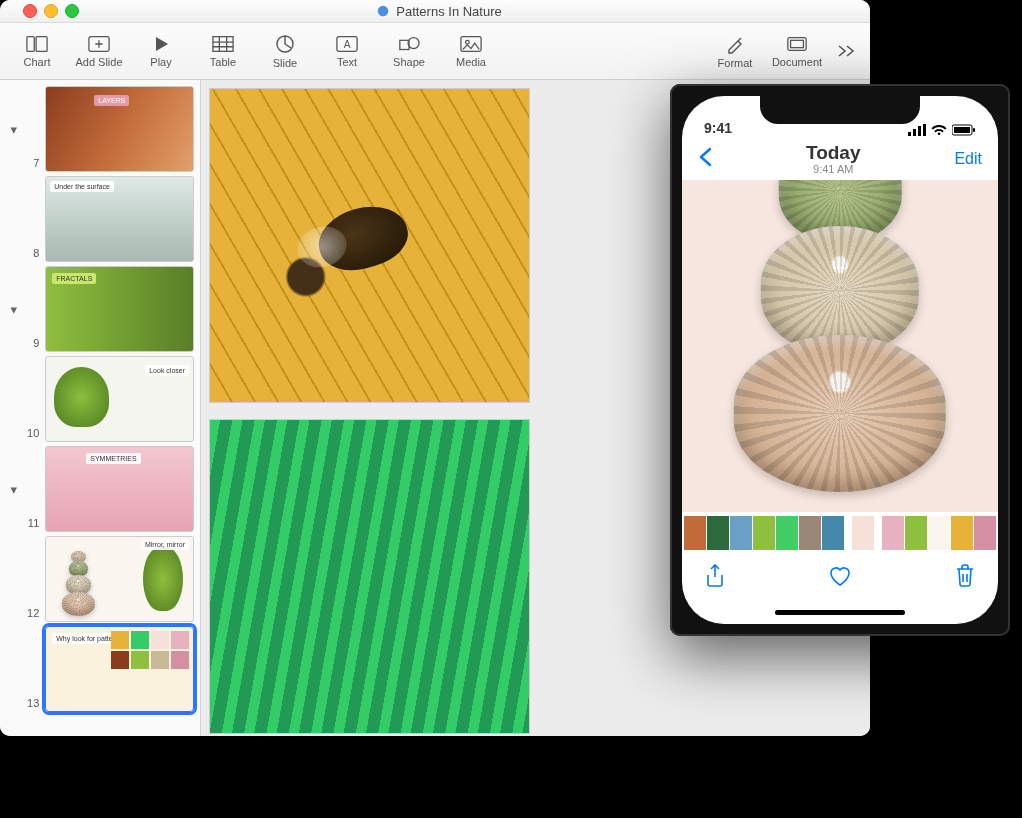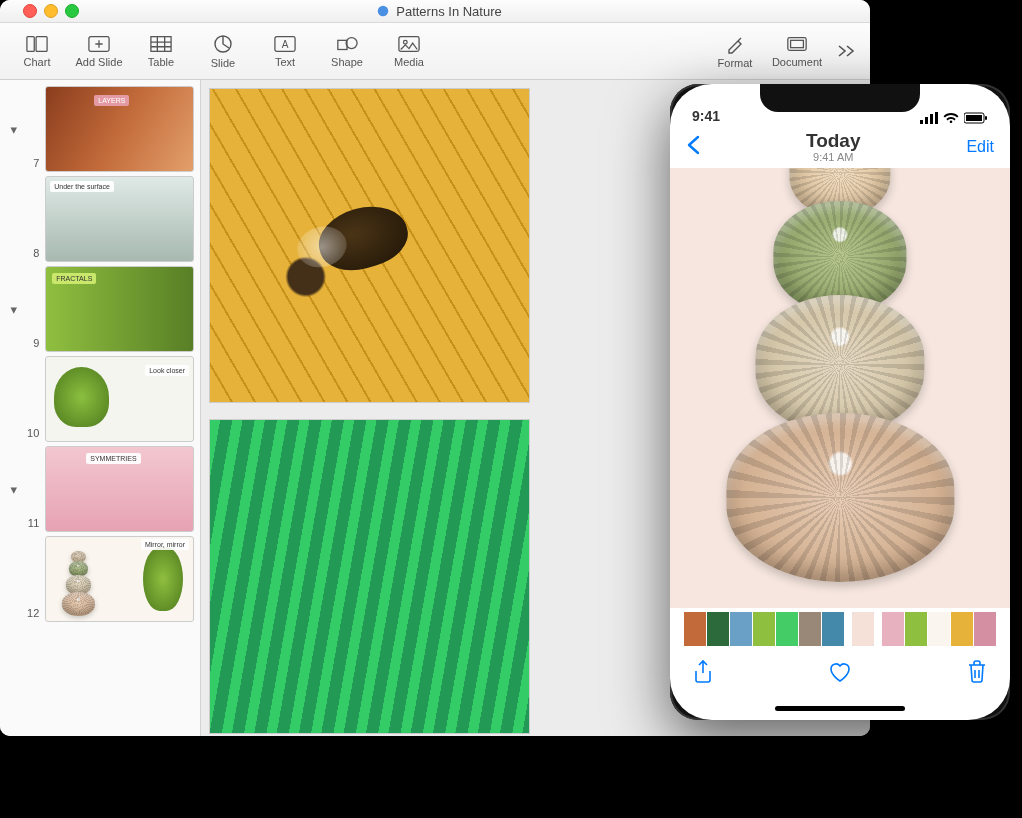--- a/index.html
+++ b/index.html
@@ -26,21 +26,21 @@
   .row{display:flex;align-items:center;padding:2px 6px;}
   .disclose{width:16px;display:flex;justify-content:center;color:#666;}
   .num{width:18px;text-align:right;font-size:11px;color:#555;margin-right:6px;align-self:flex-end;padding-bottom:3px;}
   .thumb{width:150px;height:84px;border:1px solid #ccc;border-radius:3px;background:#eee;overflow:hidden;position:relative;}
   .row.selected .thumb{outline:3px solid #2d74ff;border-color:#2d74ff;border-radius:4px;}
 
   .canvas{flex:1;background:#ececec;padding:8px;box-sizing:border-box;display:flex;flex-wrap:wrap;gap:16px;align-content:flex-start;}
   .tile{width:calc(50% - 8px);height:calc(50% - 8px);border:1px solid #ccc;background:#ddd;position:relative;overflow:hidden;}
 
   
-  .iph{position:absolute;left:670px;top:84px;width:340px;height:636px;background:#111;border-radius:28px;box-shadow:0 20px 60px rgba(0,0,0,.6),inset 0 0 0 2px #333;padding:0;box-sizing:border-box;}
+  .iph{position:absolute;left:670px;top:84px;width:340px;height:552px;background:#111;border-radius:10px;box-shadow:0 20px 60px rgba(0,0,0,.6),inset 0 0 0 2px #333;padding:12px;box-sizing:border-box;}
   .iph-screen{width:100%;height:100%;background:#fff;border-radius:42px;overflow:hidden;position:relative;display:flex;flex-direction:column;}
   .notch{position:absolute;top:0;left:50%;transform:translateX(-50%);width:160px;height:28px;background:#111;border-radius:0 0 18px 18px;z-index:10;}
   .status{height:40px;display:flex;justify-content:space-between;align-items:flex-end;padding:0 22px 2px;font-size:14px;font-weight:600;}
   .status-r{display:flex;gap:5px;align-items:center;}
   .ph-nav{height:42px;display:flex;align-items:center;justify-content:space-between;padding:0 16px;}
   .ph-nav-title{text-align:center;line-height:1.1;}
   .ph-nav-title .t1{font-size:19px;font-weight:600;}
   .ph-nav-title .t2{font-size:11px;color:#888;}
   .ph-link{color:#007aff;font-size:16px;}
   .ph-photo{flex:1;display:flex;align-items:center;justify-content:center;background:#f6e6df;position:relative;overflow:hidden;}
@@ -116,20 +116,26 @@
         <span>Chart</span>
       </div>
       <div class="tb-item">
         <svg width="22" height="18" viewBox="0 0 24 18">
             <rect x="1" y="1" width="22" height="16" rx="2"></rect>
             <path d="M12 5v8M8 9h8"></path>
           </svg>
         <span>Add Slide</span>
       </div>
       <div class="tb-item">
+        <svg width="18" height="18" viewBox="0 0 18 18">
+            <path d="M4 2l12 7L4 16z" fill="#555" stroke="none"></path>
+          </svg>
+        <span>Play</span>
+      </div>
+      <div class="tb-item">
         <svg width="22" height="18" viewBox="0 0 24 18">
             <rect x="1" y="1" width="22" height="16"></rect>
             <path d="M1 7h22M1 12h22M8 1v16M16 1v16"></path>
           </svg>
         <span>Table</span>
       </div>
       <div class="tb-item">
         <svg width="20" height="20" viewBox="0 0 20 20">
             <circle cx="10" cy="10" r="8"></circle>
             <path d="M10 2v8l6 4"></path>
@@ -232,20 +238,37 @@
               <div class="urch u1"></div>
                 <div class="urch u2"></div>
                 <div class="urch u3"></div>
                 <div class="urch u4"></div>
             </div>
             <div style="position:absolute;right:10px;top:10px;width:40px;height:64px;background:radial-gradient(ellipse at 50% 50%,#8fbf3f,#4d7a1d);border-radius:50%/60%;"></div>
             <div class="tlabel" style="right:4px;top:2px">Mirror, mirror</div>
           </div>
         </div>
 
+        <div class="row selected">
+          <div class="disclose"></div>
+          <div class="num">13</div>
+          <div class="thumb th-why">
+            <div class="tlabel" style="left:6px;top:6px">Why look for patterns?</div>
+            <div style="position:absolute;right:4px;top:4px;display:grid;grid-template-columns:repeat(4,18px);grid-auto-rows:18px;gap:2px;">
+              <div style="background:#e6b23a"></div>
+                <div style="background:#3c6"></div>
+                <div style="background:#f5e1d8"></div>
+                <div style="background:#e7b1c0"></div>
+              <div style="background:#8a3d1d"></div>
+                <div style="background:#8fbf3f"></div>
+                <div style="background:#c9b996"></div>
+                <div style="background:#d48fa3"></div>
+            </div>
+          </div>
+        </div>
 
       </div>
 
       <div class="canvas">
         <div class="tile img-honeycomb">
           <div style="position:absolute;left:34%;top:38%;width:90px;height:60px;background:radial-gradient(ellipse at 40% 40%,#4a3416,#1e1406);border-radius:50% 50% 45% 45%;transform:rotate(-15deg);">
             <div style="position:absolute;left:-22px;top:8px;width:50px;height:40px;background:radial-gradient(circle,rgba(255,255,255,.5),rgba(255,255,255,.05));border-radius:50%;"></div>
           </div>
         </div>
         <div class="tile img-fern"></div>

